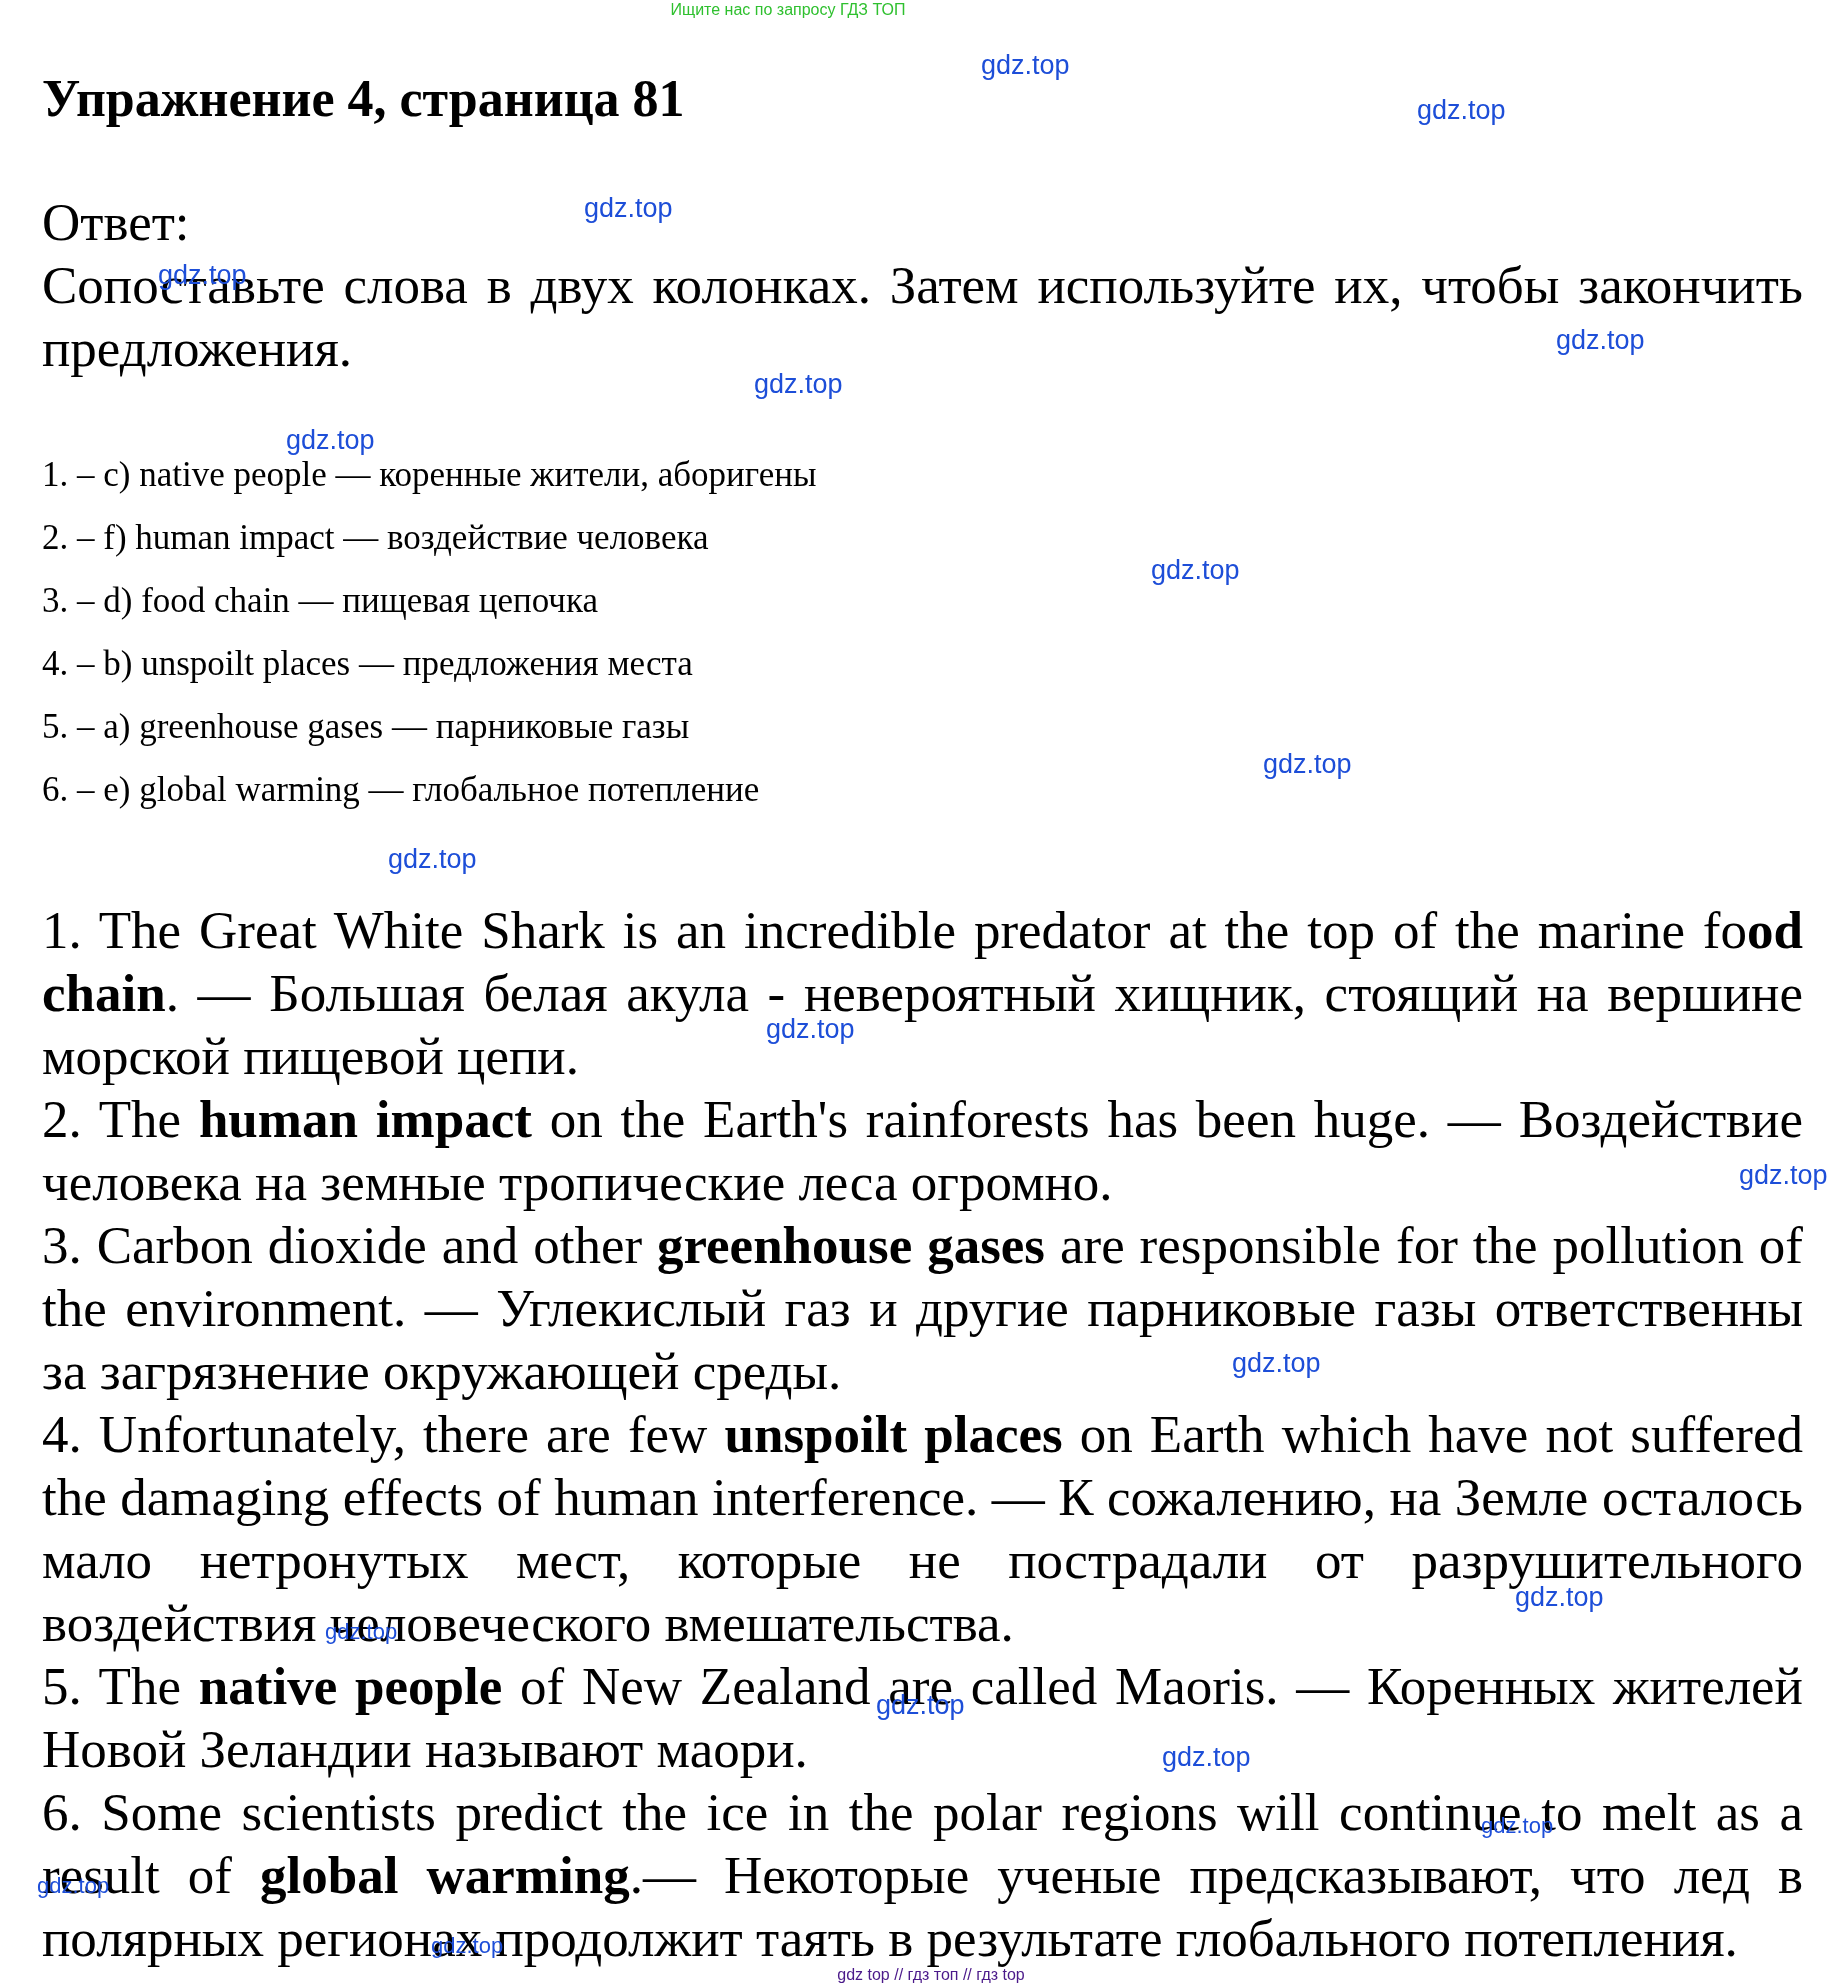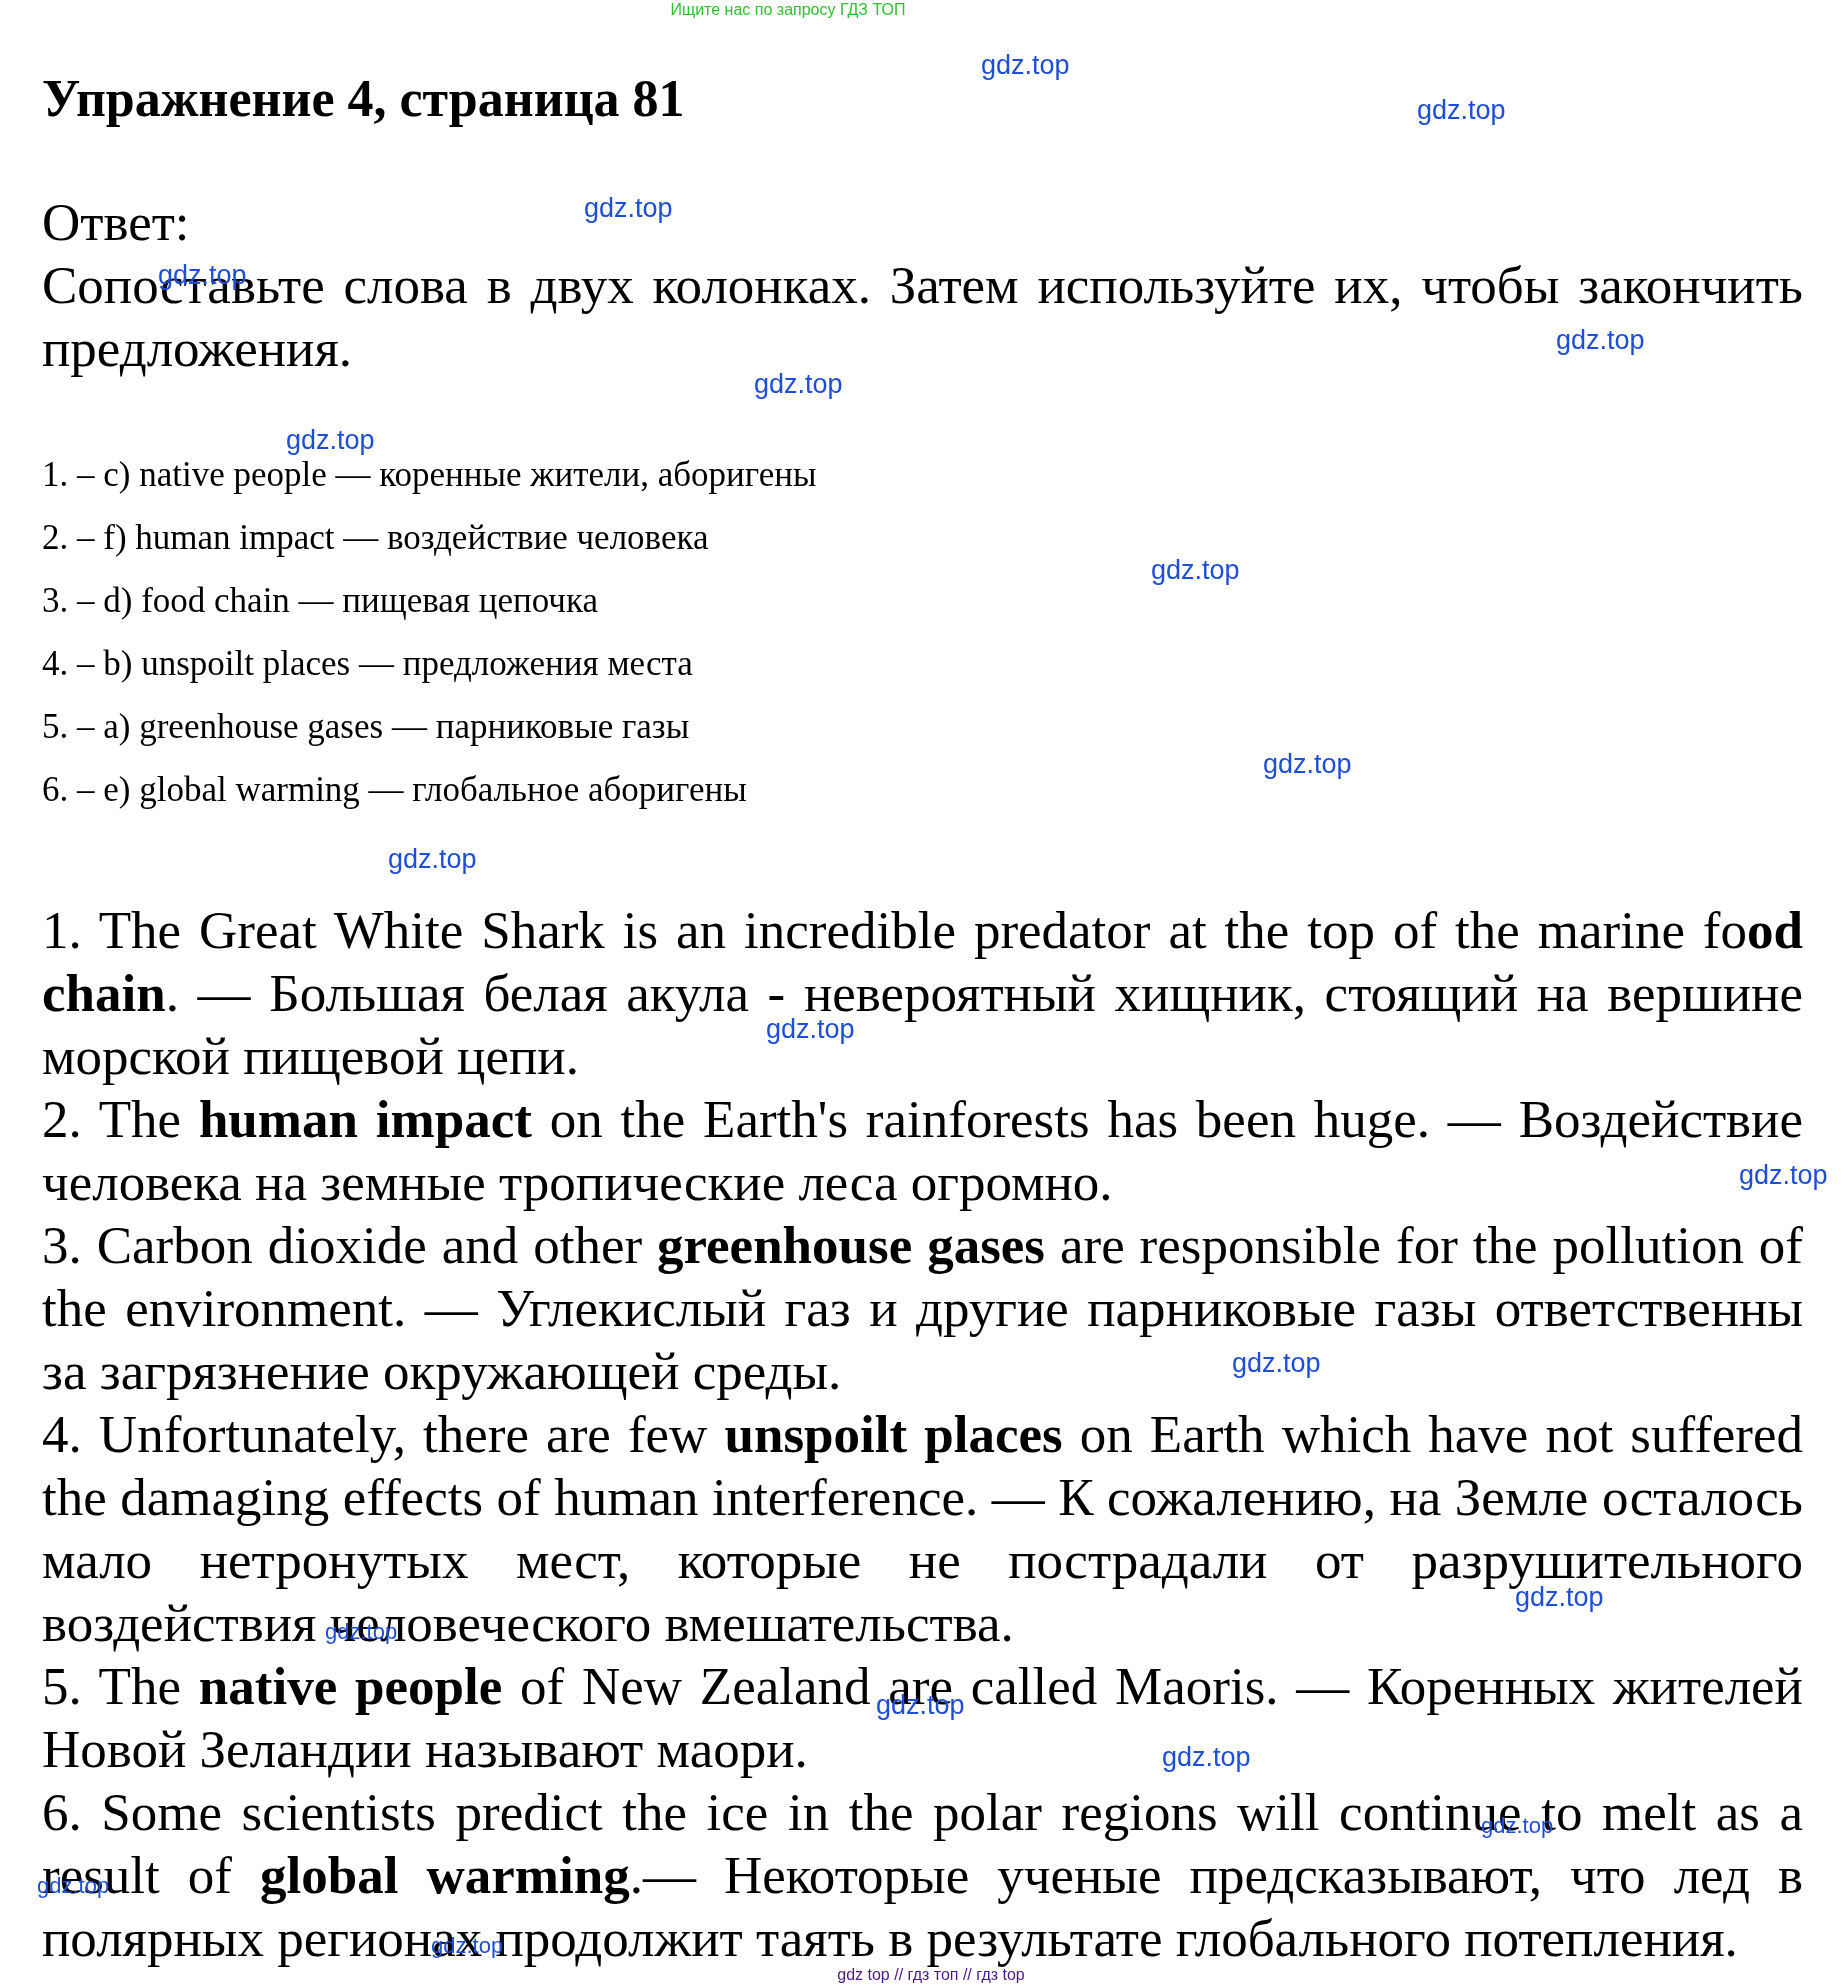--- a/index.html
+++ b/index.html
@@ -27,21 +27,21 @@
   <h1 class="title">Упражнение 4, страница 81</h1>
   <p class="p answer">Ответ:</p>
   <p class="p instr">Сопоставьте слова в двух колонках. Затем используйте их, чтобы закончить предложения.</p>
 
   <div class="list">
     <div class="ln"><span>1.</span> – <span>c)</span> <span>native people</span> — <span>коренные жители, аборигены</span></div>
     <div class="ln"><span>2.</span> – <span>f)</span> <span>human impact</span> — <span>воздействие человека</span></div>
     <div class="ln"><span>3.</span> – <span>d)</span> <span>food chain</span> — <span>пищевая цепочка</span></div>
     <div class="ln"><span>4.</span> – <span>b)</span> <span>unspoilt places</span> — <span>предложения места</span></div>
     <div class="ln"><span>5.</span> – <span>a)</span> <span>greenhouse gases</span> — <span>парниковые газы</span></div>
-    <div class="ln"><span>6.</span> – <span>e)</span> <span>global warming</span> — <span>глобальное аборигены</span></div>
+    <div class="ln"><span>6.</span> – <span>e)</span> <span>global warming</span> — <span>глобальное потепление</span></div>
   </div>
 
   <div class="sentences">
     <p class="p"><span>1. The Great White Shark is an incredible predator at the top of the marine fo</span><b>od chain</b><span>. — Большая белая акула - невероятный хищник, стоящий на вершине морской пищевой цепи.</span></p>
     <p class="p"><span>2. The </span><b>human impact</b><span> on the Earth's rainforests has been huge. — Воздействие человека на земные тропические леса огромно.</span></p>
     <p class="p"><span>3. Carbon dioxide and other </span><b>greenhouse gases</b><span> are responsible for the pollution of the environment. — Углекислый газ и другие парниковые газы ответственны за загрязнение окружающей среды.</span></p>
     <p class="p"><span>4. Unfortunately, there are few </span><b>unspoilt places</b><span> on Earth which have not suffered the damaging effects of human interference. — К сожалению, на Земле осталось мало нетронутых мест, которые не пострадали от разрушительного воздействия человеческого вмешательства.</span></p>
     <p class="p"><span>5. The </span><b>native people</b><span> of New Zealand are called Maoris. — Коренных жителей Новой Зеландии называют маори.</span></p>
     <p class="p"><span>6. Some scientists predict the ice in the polar regions will continue to melt as a result of </span><b>global warming</b><span>.— Некоторые ученые предсказывают, что лед в полярных регионах продолжит таять в результате глобального потепления.</span></p>
   </div>

